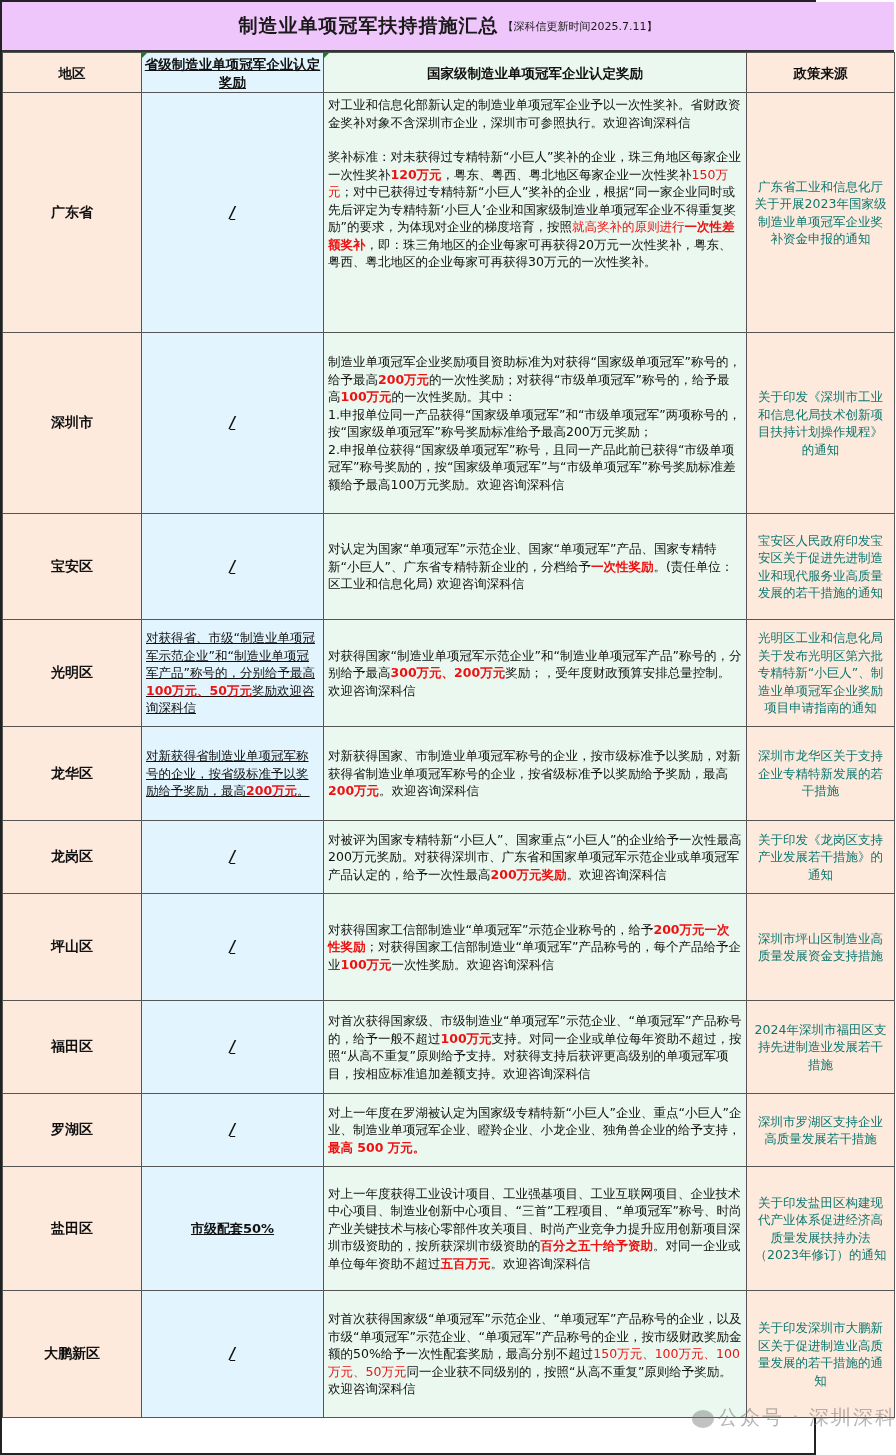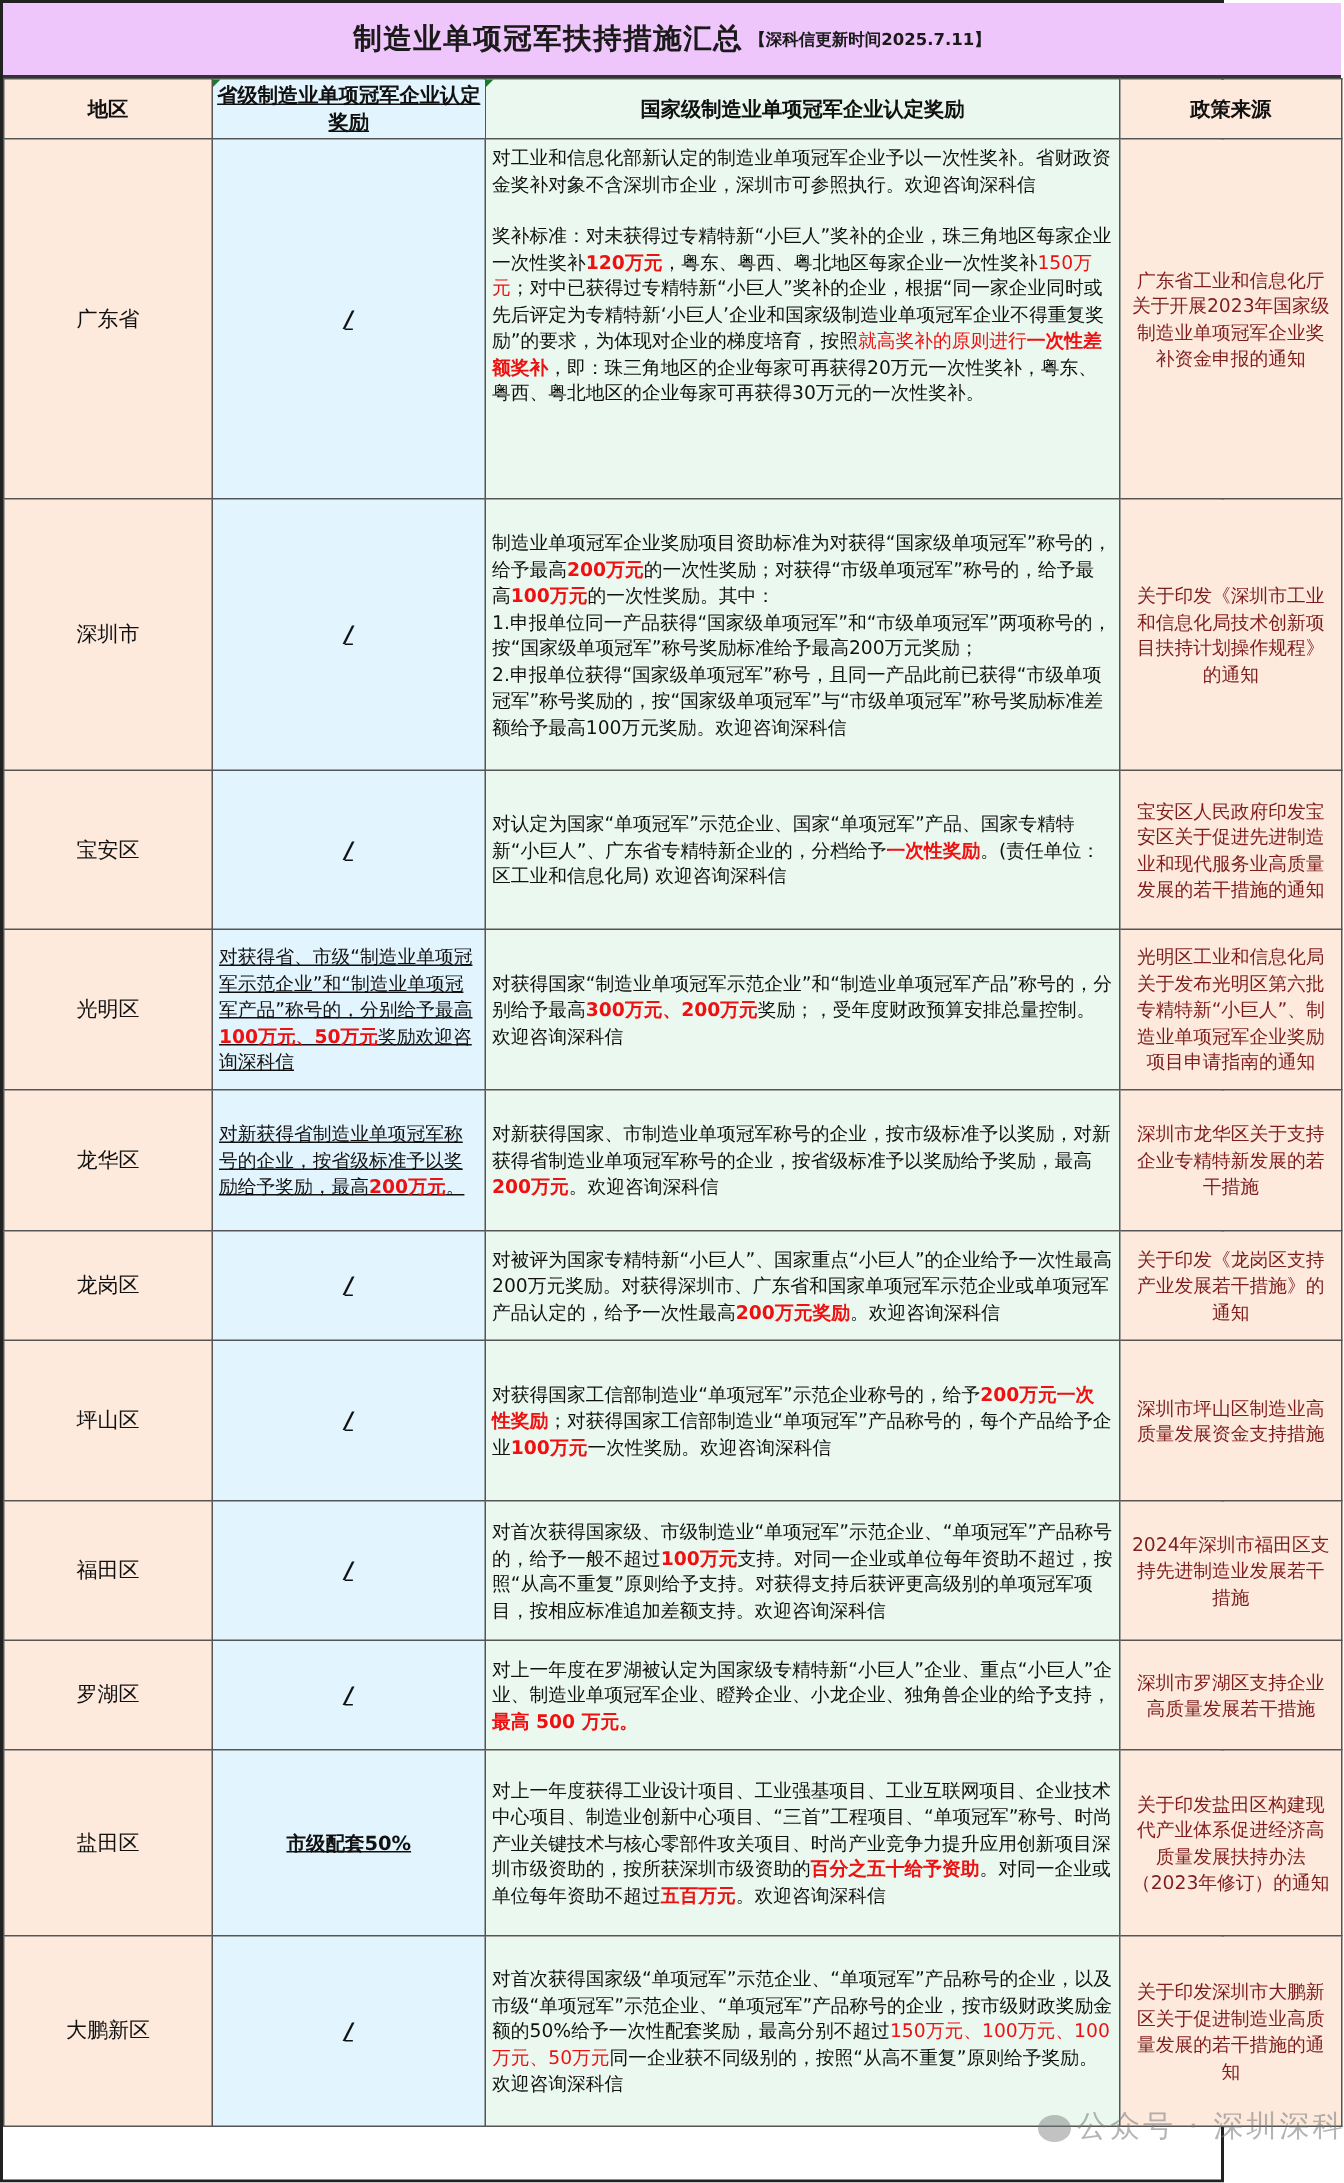--- a/index.html
+++ b/index.html
@@ -5,40 +5,40 @@
   * { box-sizing: border-box; margin: 0; padding: 0; }
   html, body { width: 896px; height: 1455px; background: #ffffff; overflow: hidden; }
   body { font-family: "DejaVu Sans", "Liberation Sans", sans-serif; color: #111; position: relative; }
   .sheet { position: absolute; left: 0; top: 0; width: 816px; height: 1455px; border: 2px solid #222; }
   .title-bar {
     position: absolute; left: 0; top: 0; width: 892px; height: 50px;
     background: #efc6fb; border-bottom: 2px solid #333;
     display: flex; align-items: center; justify-content: center;
   }
   .title-main { font-size: 19px; font-weight: bold; letter-spacing: 1px; color: #1a1a1a; }
-  .title-sub { font-size: 11px; font-weight: bold; margin-left: 4px; color: #1a1a1a; }
+  .title-sub { font-size: 11px; font-weight: normal; margin-left: 4px; color: #1a1a1a; }
   table {
     position: absolute; left: 0; top: 50px; width: 892px;
     border-collapse: collapse; table-layout: fixed;
   }
   td, th { border: 1.5px solid #555; vertical-align: middle; }
   th { height: 40px; font-size: 13.5px; font-weight: bold; text-align: center; line-height: 18px; }
   col.c-region { width: 139px; }
   col.c-prov { width: 182px; }
   col.c-nat { width: 423px; }
   col.c-src { width: 148px; }
   .bg-region { background: #fdeadd; }
   .bg-prov { background: #e2f4fd; text-decoration: underline; }
   .bg-nat { background: #eaf8ef; }
   .bg-src { background: #fdeadd; }
-  .region { font-size: 14px; font-weight: normal; text-align: center; }
+  .region { font-size: 14px; font-weight: bold; text-align: center; }
   .slash { font-size: 15px; font-weight: bold; text-align: center; font-style: italic; }
   .prov-text { font-size: 13px; text-align: center; font-weight: bold; }
   .body-text { font-size: 12.5px; line-height: 17.5px; padding: 0 4px; text-align: left; color: #111; margin-top: 20px; }
-  .src-text { font-size: 12.5px; line-height: 17.5px; padding: 0 6px; text-align: center; color: #7f1d1d; }
+  .src-text { font-size: 12.5px; line-height: 17.5px; padding: 0 6px; text-align: center; color: #0f766e; }
   .src-left { text-align: center; }
   .red { color: #ee1111; }
   .redb { color: #ee1111; font-weight: bold; }
   .para-gap { height: 17px; }
   .watermark {
     position: absolute; left: 690px; top: 1402px; font-size: 20px; color: rgba(120,120,120,0.55);
     letter-spacing: 2px; white-space: nowrap; pointer-events: none;
   }
   .wm-icon {
     display: inline-block; width: 22px; height: 18px; border-radius: 50%;

